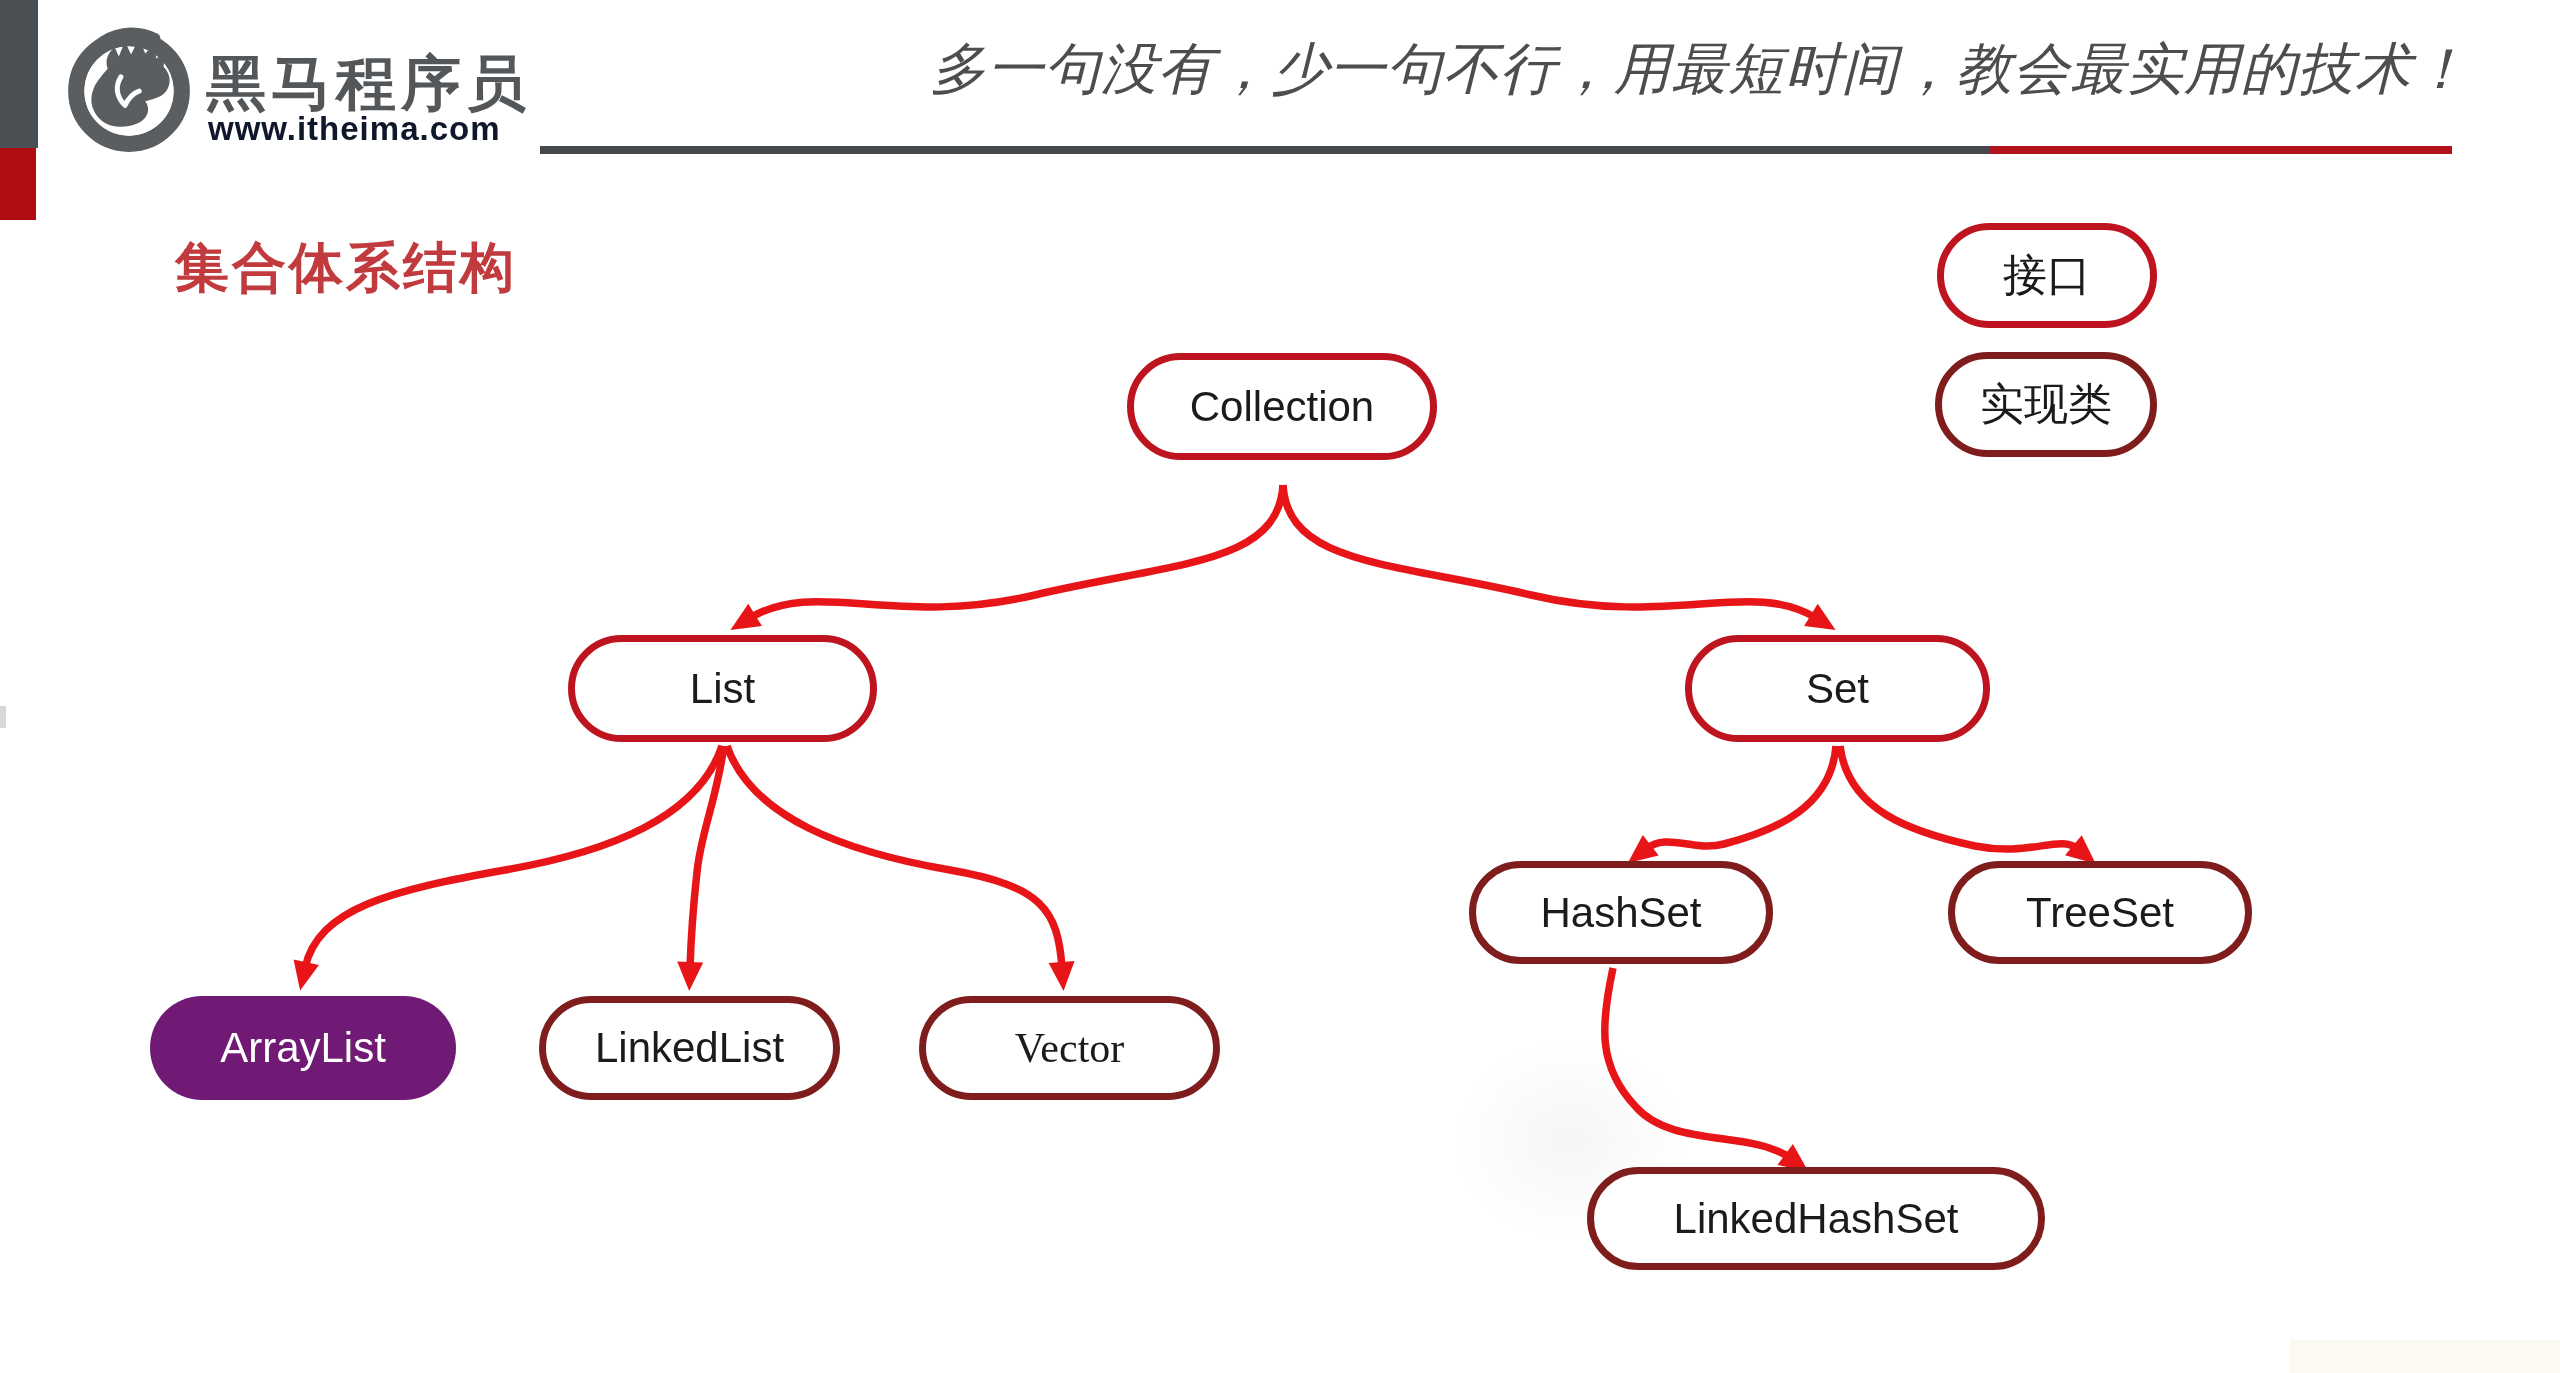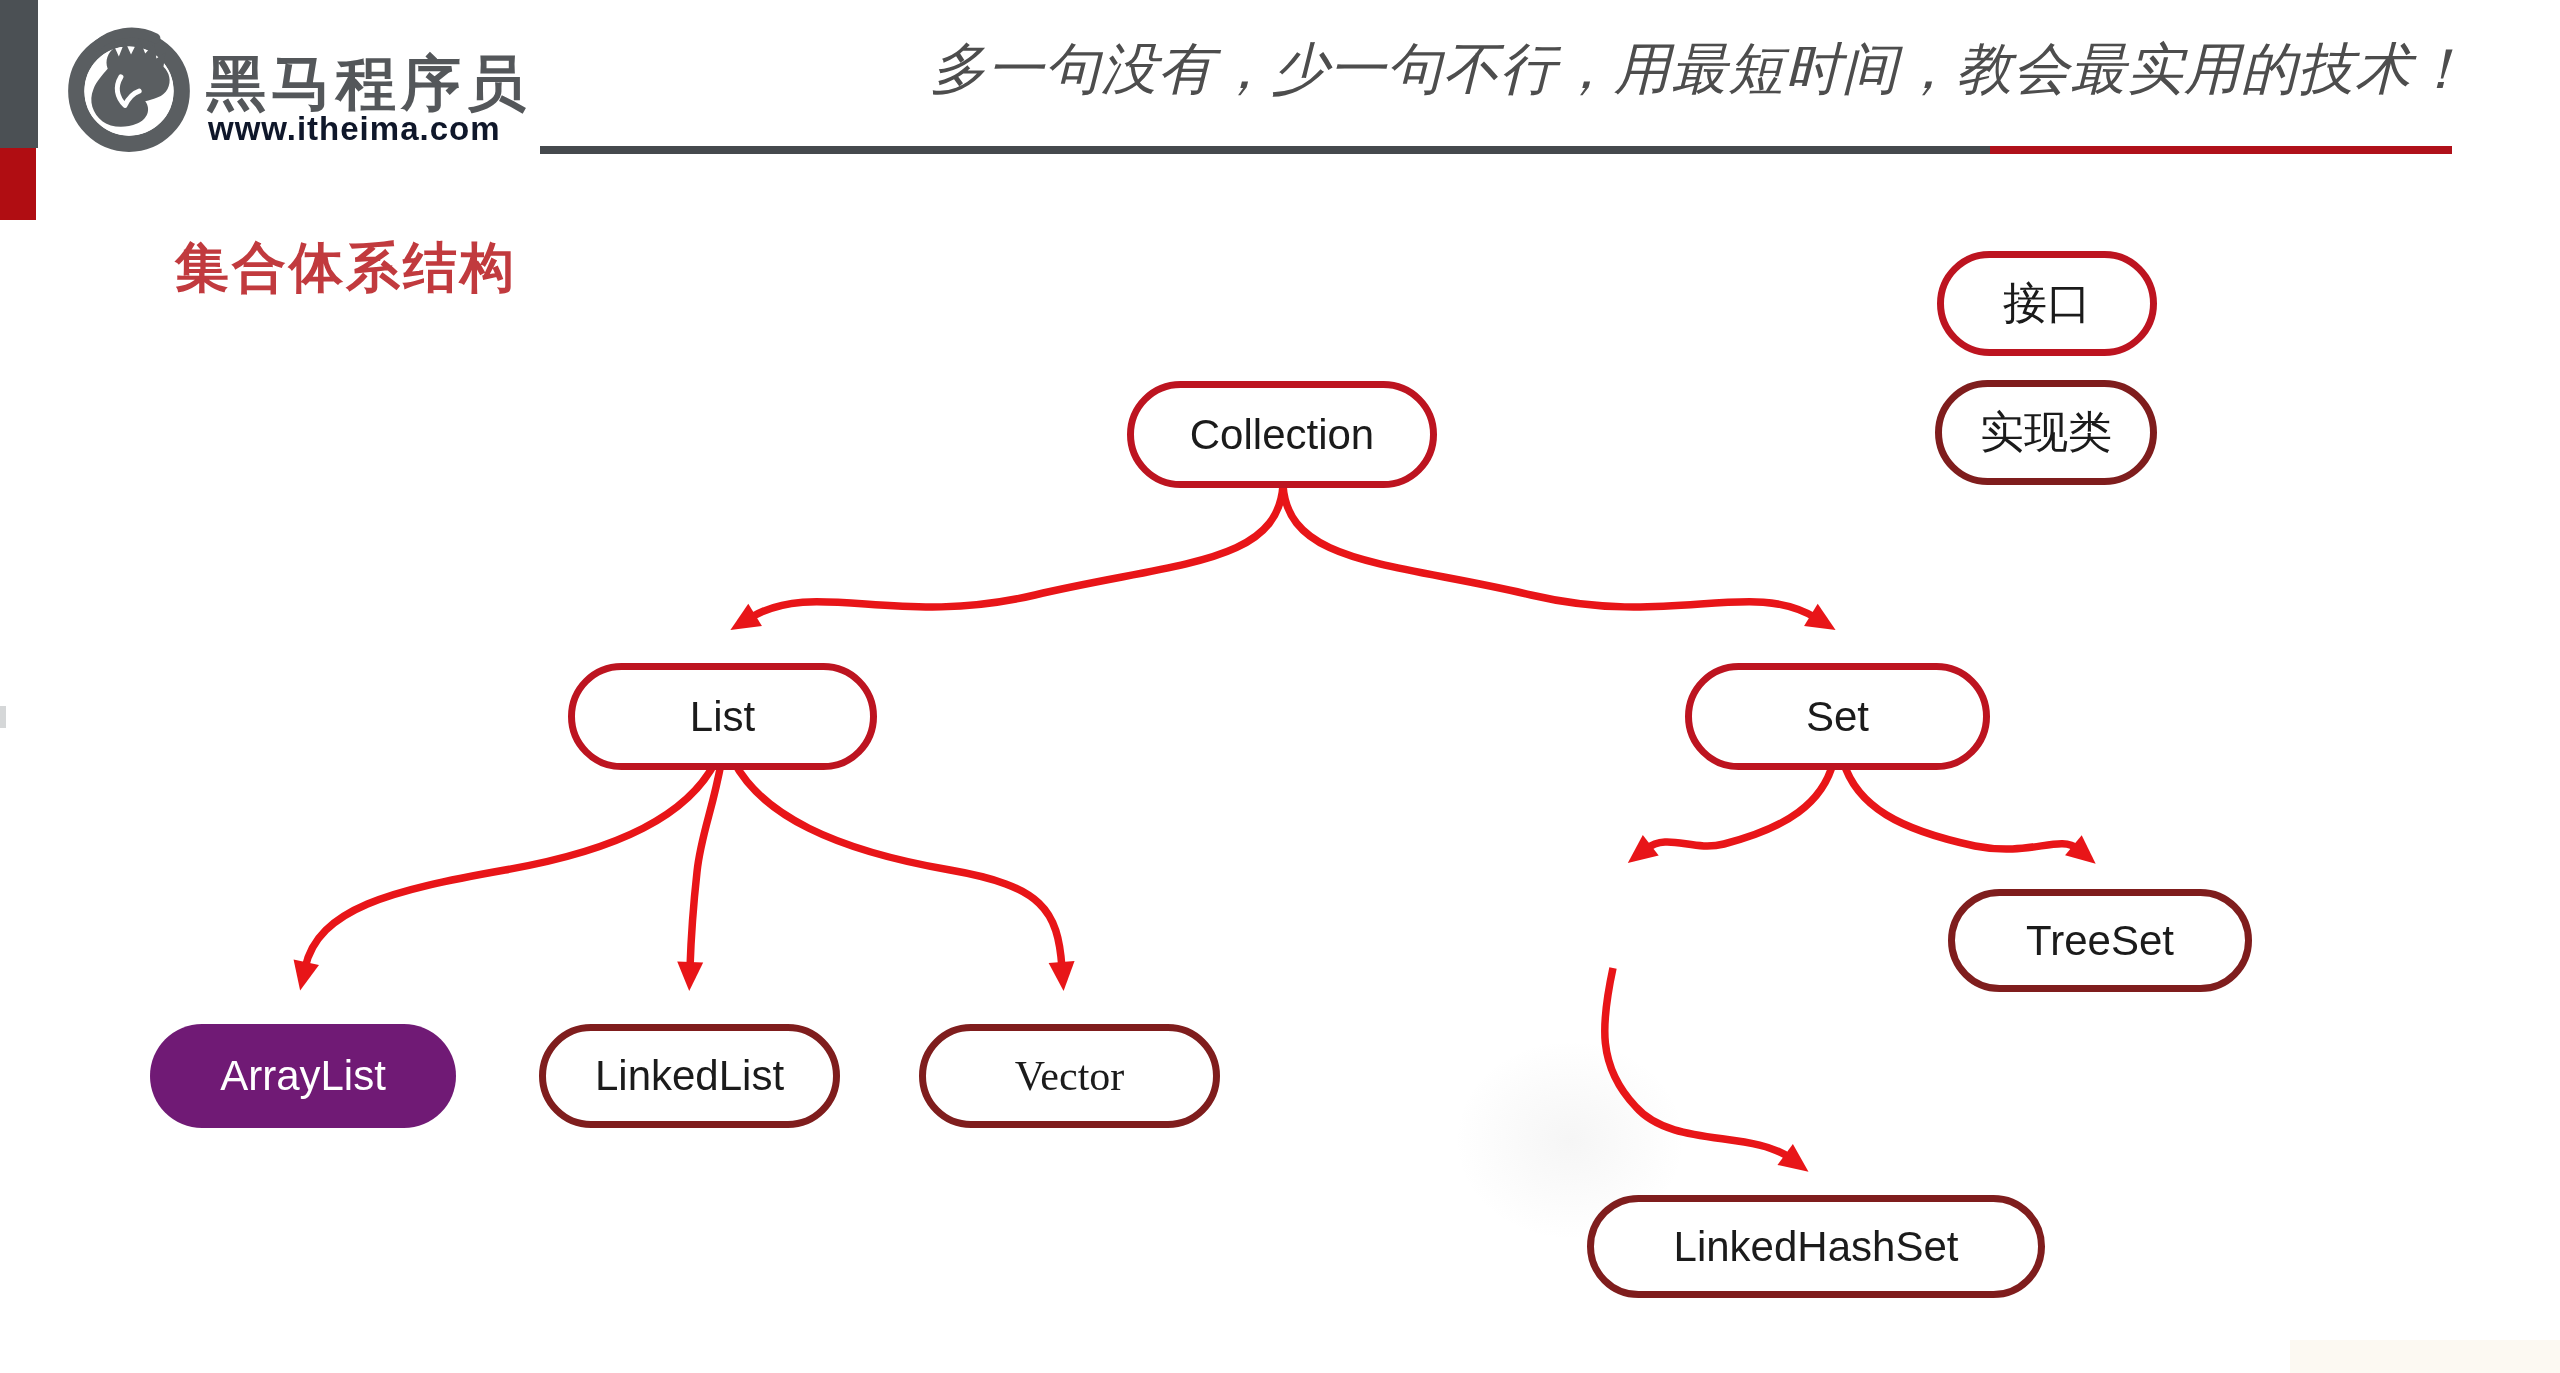--- a/index.html
+++ b/index.html
@@ -20,21 +20,21 @@
   .rule-gray{position:absolute;left:540px;top:146px;width:1450px;height:8px;background:#45494d;}
   .rule-red{position:absolute;left:1990px;top:146px;width:462px;height:8px;background:#b0111a;}
 
   
   .page-title{position:absolute;left:168px;top:232px;font-size:54px;font-weight:bold;
               color:#c13a3e;letter-spacing:3px;white-space:nowrap;margin-left:7px;}
 
   
   .pill{position:absolute;display:flex;align-items:center;justify-content:center;
         background:#ffffff;border-radius:54px;box-sizing:border-box;
-        font-size:42px;color:#1b1b1b;white-space:nowrap;margin-top:28px;}
+        font-size:42px;color:#1b1b1b;white-space:nowrap;}
   .pill.iface{border:7px solid #bd1420;}
   .pill.impl{border:7px solid #7f1d1d;}
   .pill.impl-filled{background:#701a75;color:#ffffff;border:none;}
   .legend-pill{font-size:44px;}
 
   
   .n-collection{left:1127px;top:353px;width:310px;height:107px;}
   .n-list{left:568px;top:635px;width:309px;height:107px;}
   .n-set{left:1685px;top:635px;width:305px;height:107px;}
   .n-arraylist{left:150px;top:996px;width:306px;height:104px;}
@@ -120,20 +120,23 @@
   </div>
   <div class="pill impl-filled n-arraylist">
     <span>ArrayList</span>
   </div>
   <div class="pill impl n-linkedlist">
     <span>LinkedList</span>
   </div>
   <div class="pill impl n-vector">
     <span>Vector</span>
   </div>
+  <div class="pill impl n-hashset">
+    <span>HashSet</span>
+  </div>
   <div class="pill impl n-treeset">
     <span>TreeSet</span>
   </div>
   <div class="pill impl n-linkedhashset">
     <span>LinkedHashSet</span>
   </div>
 
 </div>
 
 </body></html>

